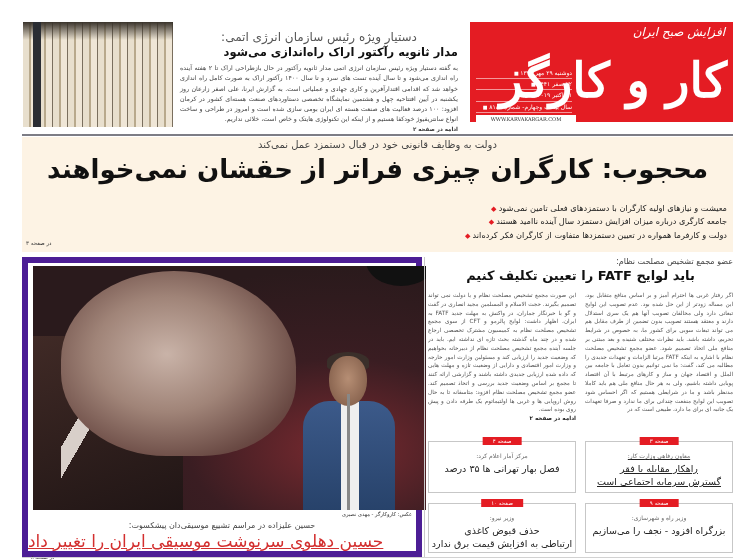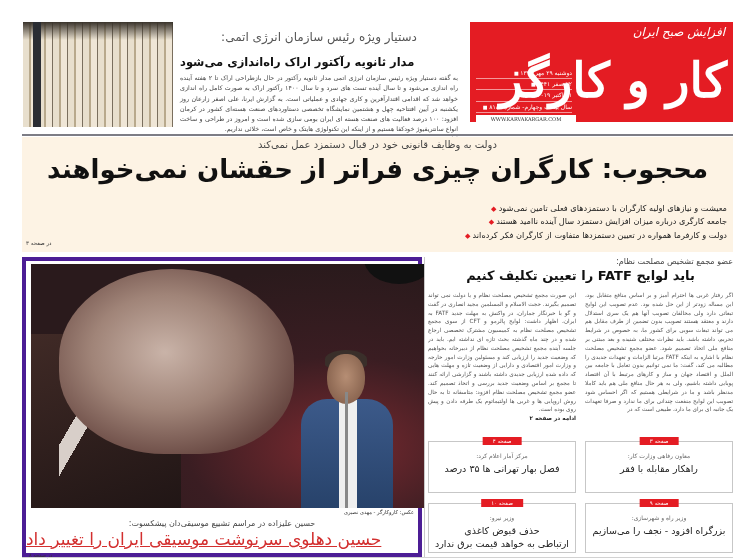--- a/index.html
+++ b/index.html
@@ -45,21 +45,21 @@
     .top-photo::before {
       content: ""; position: absolute; left: 0; top: 0; width: 100%; height: 18px;
       background: linear-gradient(#3a342c, rgba(58,52,44,0));
     }
     .top-photo::after {
       content: ""; position: absolute; left: 10px; top: 0; width: 8px; height: 100%;
       background: #2a2d33;
     }
     .top-story { position: absolute; left: 180px; top: 30px; width: 278px; text-align: right; }
     .top-story .kicker { font-size: 12px; color: #555; text-align: center; }
-    .top-story .headline { font-size: 11.5px; font-weight: bold; text-align: left; margin-top: 11px; color: #111; }
+    .top-story .headline { font-size: 11.5px; font-weight: bold; text-align: right; margin-top: 1px; color: #111; }
     .top-story .body { font-size: 6.3px; line-height: 10.3px; color: #444; margin-top: 4px; text-align: justify; }
     .top-story .continue { font-size: 5.5px; color: #333; margin-top: 1px; font-weight: bold; }
 
     .rule-top { position: absolute; left: 22px; top: 134px; width: 711px; height: 2px; background: #7d7d85; }
 
     
     .lead-band {
       position: absolute; left: 22px; top: 137px; width: 711px; height: 115px;
       background: #fdf3e4;
     }
@@ -74,21 +74,21 @@
     .lead-band .bullets {
       position: absolute; right: 6px; top: 65px; font-size: 8.2px; line-height: 12.4px; color: #222; text-align: right;
     }
     .lead-band .bullets li { list-style: none; }
     .lead-band .bullets li::after { content: " \25C6"; color: #e41c23; font-size: 7px; }
     .lead-band .page-ref { position: absolute; left: 4px; top: 103px; font-size: 5.5px; color: #333; }
 
     
     .photo-frame {
       position: absolute; left: 22px; top: 257px; width: 400px; height: 300px;
-      border: 4px solid #4c1d95; background: #fff;
+      border: 6px solid #4c1d95; background: #fff;
     }
     .photo {
       position: absolute; left: 5px; top: 3px; width: 393px; height: 244px; overflow: hidden;
       background: radial-gradient(ellipse at 78% 75%, #7a2a30 0%, #3a1d22 35%, #2a1a1c 70%);
     }
     .photo .bg-face {
       position: absolute; left: 28px; top: 5px; width: 235px; height: 185px; border-radius: 48% 52% 40% 45%;
       background: radial-gradient(ellipse at 45% 45%, #c9b3a8 0%, #a08478 40%, #6a4a44 75%, rgba(60,30,30,0) 100%);
     }
     .photo .bg-shoulder {
@@ -147,21 +147,21 @@
     
     .teaser {
       position: absolute; width: 148px; border: 1px solid #c7c7c7; background: #fff; text-align: center;
     }
     .teaser .tag {
       position: absolute; left: 50%; top: -5px; transform: translateX(-50%);
       background: #e41c23; color: #fff; font-size: 5.5px; padding: 0 10px; line-height: 8px; white-space: nowrap;
     }
     .teaser .kicker { font-size: 6px; color: #666; margin-top: 10px; }
     .teaser .headline { font-size: 9.5px; color: #222; line-height: 13px; margin-top: 3px; }
-    .t1 { left: 585px; top: 441px; height: 52px; }
+    .t1 { left: 585px; top: 441px; height: 52px; text-decoration: underline; }
     .t2 { left: 428px; top: 441px; height: 52px; }
     .t3 { left: 585px; top: 503px; height: 50px; }
     .t4 { left: 428px; top: 503px; height: 50px; }
     .bottom-rule { position: absolute; left: 22px; top: 557px; width: 711px; height: 1px; background: #d2d2d2; }
   </style>
 </head>
 <body>
 
 <div class="masthead rtl">
   <div class="slogan">افزایش صبح ایران</div>
@@ -227,20 +227,21 @@
     <span>این صورت مجمع تشخیص مصلحت نظام و یا دولت نمی تواند تصمیم بگیرند. حجت الاسلام و المسلمین مجید انصاری در گفت و گو با خبرنگار جماران، در واکنش به مهلت جدید FATF به ایران، اظهار داشت: لوایح پالرمو و CFT از سوی مجمع تشخیص مصلحت نظام به کمیسیون مشترک تخصصی ارجاع شده و در چند ماه گذشته بحث تازه ای نداشته ایم. باید در جلسه آینده مجمع تشخیص مصلحت نظام از دبیرخانه بخواهیم که وضعیت جدید را ارزیابی کند و مسئولین وزارت امور خارجه و وزارت امور اقتصادی و دارایی از وضعیت تازه و مهلت هایی که داده شده ارزیابی جدیدی داشته باشند و گزارشی ارائه کنند تا مجمع بر اساس وضعیت جدید بررسی و اتخاذ تصمیم کند. عضو مجمع تشخیص مصلحت نظام افزود: متاسفانه تا به حال روش اروپایی ها و غربی ها اولتیماتوم یک طرفه دادن و پیش روی بوده است.</span>
     <div class="continue">ادامه در صفحه ۲</div>
   </div>
 </div>
 
 <div class="teaser t1 rtl">
   <div class="tag">صفحه ۳</div>
   <div class="kicker">معاون رفاهی وزارت کار:</div>
   <div class="headline">
     <div>راهکار مقابله با فقر</div>
+    <div>گسترش سرمایه اجتماعی است</div>
   </div>
 </div>
 <div class="teaser t2 rtl">
   <div class="tag">صفحه ۴</div>
   <div class="kicker">مرکز آمار اعلام کرد:</div>
   <div class="headline">
     <div>فصل بهار تهرانی ها ۳۵ درصد</div>
   </div>
 </div>
 <div class="teaser t3 rtl">
@@ -248,17 +249,17 @@
   <div class="kicker">وزیر راه و شهرسازی:</div>
   <div class="headline">
     <div>بزرگراه افزود - نجف را می‌سازیم</div>
   </div>
 </div>
 <div class="teaser t4 rtl">
   <div class="tag">صفحه ۱۰</div>
   <div class="kicker">وزیر نیرو:</div>
   <div class="headline">
     <div>حذف قبوض کاغذی</div>
-    <div>ارتباطی به خواهد قیمت برق ندارد</div>
+    <div>ارتباطی به افزایش قیمت برق ندارد</div>
   </div>
 </div>
 
 <div class="bottom-rule"></div>
 
 </body></html>

